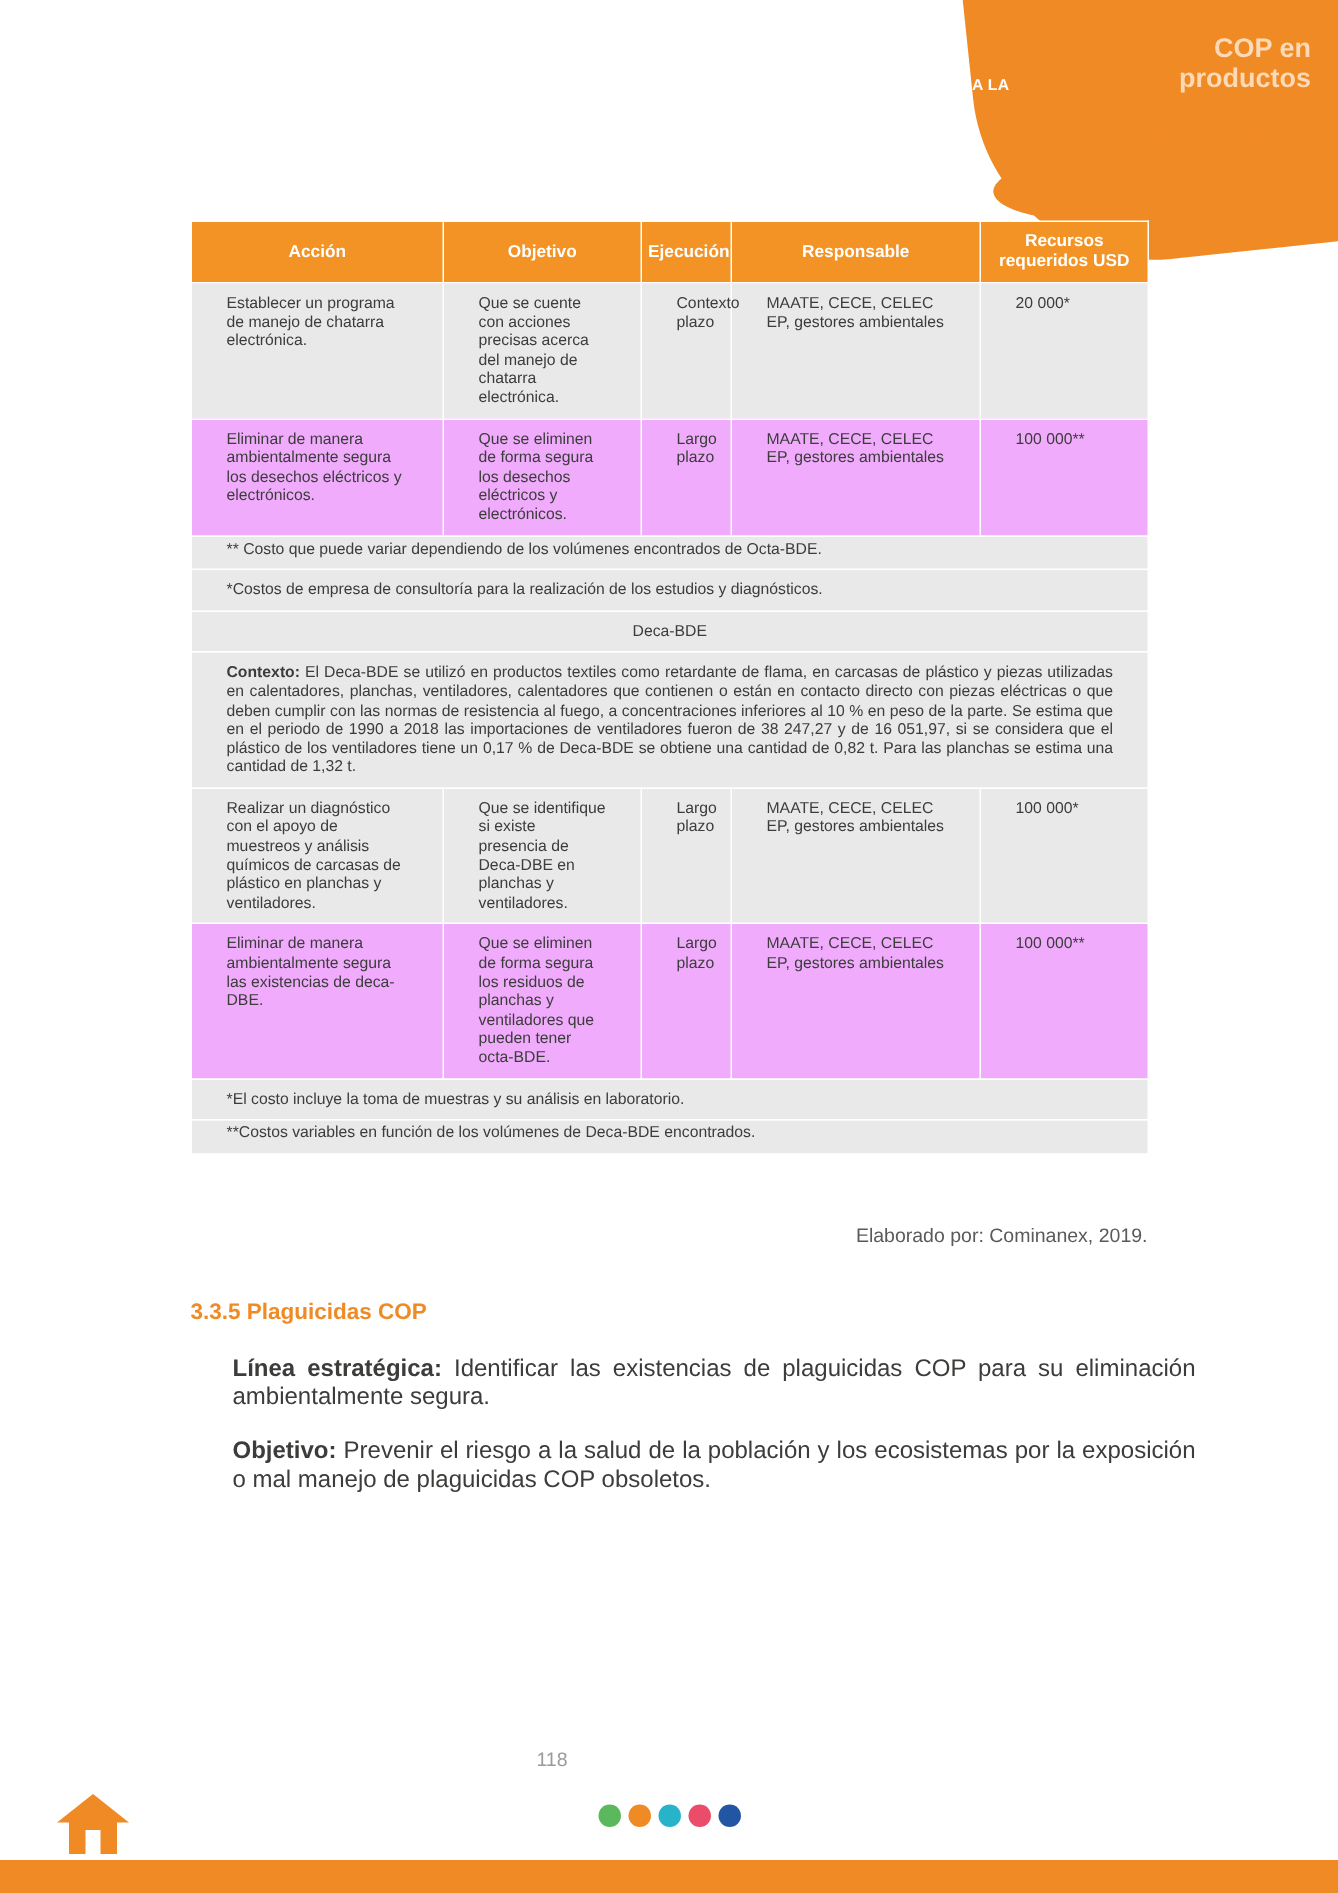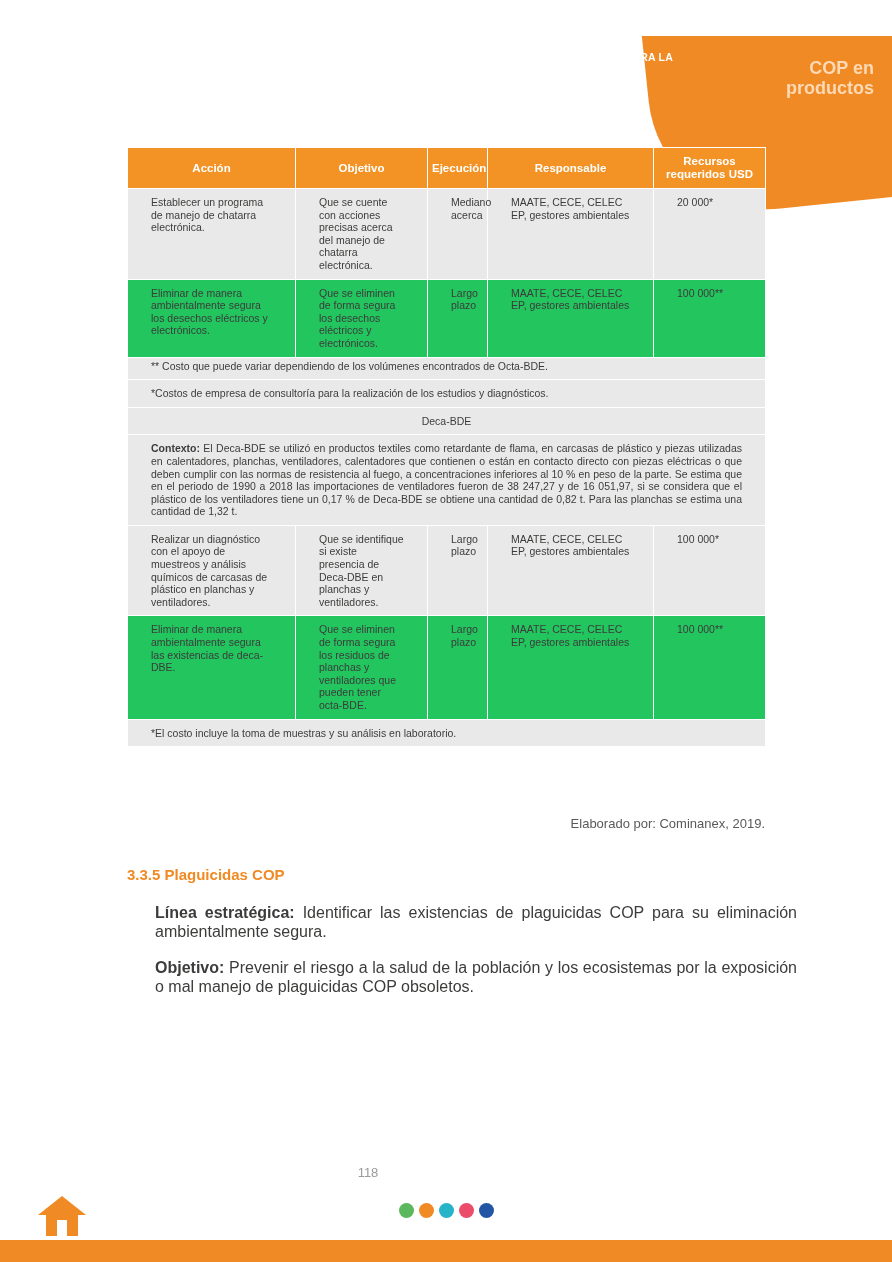--- a/index.html
+++ b/index.html
@@ -15,21 +15,20 @@
     position: relative;
     overflow: hidden;
   }
 
   
   .header {
     position: absolute;
     top: 0; left: 0;
     width: 812px;
     height: 128px;
-    margin-top: 36px;
   }
   .header-title {
     position: absolute;
     top: 50px;
     left: 150px;
     width: 530px;
     text-align: center;
     font-size: 10.5px;
     font-weight: bold;
     letter-spacing: 0.2px;
@@ -101,21 +100,21 @@
   table.plan td {
     font-size: 10.5px;
     line-height: 12.6px;
     color: #3c3c3b;
     padding: 7px 23px;
     border: 1px solid #ffffff;
     vertical-align: top;
     background: #e9e9e9;
   }
   td.mid { vertical-align: middle; }
-  tr.alt td { background: #22c55e; }
+  tr.alt td { background: #f0abfc; }
   td.note {
     background: #dcdcdc;
     padding: 6px 10px;
     font-size: 10.5px;
     line-height: 13px;
   }
   td.note.second { padding-top: 2px; }
   td.subheader {
     background: #f39325;
     color: #ffffff;
@@ -270,21 +269,21 @@
         <th>Objetivo</th>
         <th>Ejecución</th>
         <th>Responsable</th>
         <th>Recursos requeridos USD</th>
       </tr>
     </thead>
     <tbody>
       <tr>
         <td>Establecer un programa de manejo de chatarra electrónica.</td>
         <td>Que se cuente con acciones precisas acerca del manejo de chatarra electrónica.</td>
-        <td class="mid">Mediano acerca</td>
+        <td class="mid">Contexto plazo</td>
         <td class="mid">MAATE, CECE, CELEC EP, gestores ambientales</td>
         <td class="mid">20 000*</td>
       </tr>
       <tr class="alt">
         <td>Eliminar de manera ambientalmente segura los desechos eléctricos y electrónicos.</td>
         <td>Que se eliminen de forma segura los desechos eléctricos y electrónicos.</td>
         <td class="mid">Largo plazo</td>
         <td class="mid">MAATE, CECE, CELEC EP, gestores ambientales</td>
         <td class="mid">100 000**</td>
       </tr>
@@ -309,20 +308,23 @@
       </tr>
       <tr class="alt">
         <td>Eliminar de manera ambientalmente segura las existencias de deca-DBE.</td>
         <td>Que se eliminen de forma segura los residuos de planchas y ventiladores que pueden tener octa-BDE.</td>
         <td class="mid">Largo plazo</td>
         <td class="mid">MAATE, CECE, CELEC EP, gestores ambientales</td>
         <td class="mid">100 000**</td>
       </tr>
       <tr>
         <td class="note" colspan="5">*El costo incluye la toma de muestras y su análisis en laboratorio.</td>
+      </tr>
+      <tr>
+        <td class="note second" colspan="5">**Costos variables en función de los volúmenes de Deca-BDE encontrados.</td>
       </tr>
     </tbody>
   </table>
 </div>
 
 <div class="source-line">Elaborado por: Cominanex, 2019.</div>
 
 <div class="section-title">3.3.5 Plaguicidas COP</div>
 
 <div class="para para1"><b>Línea estratégica:</b><span> Identificar las existencias de plaguicidas COP para su eliminación ambientalmente segura.</span></div>

